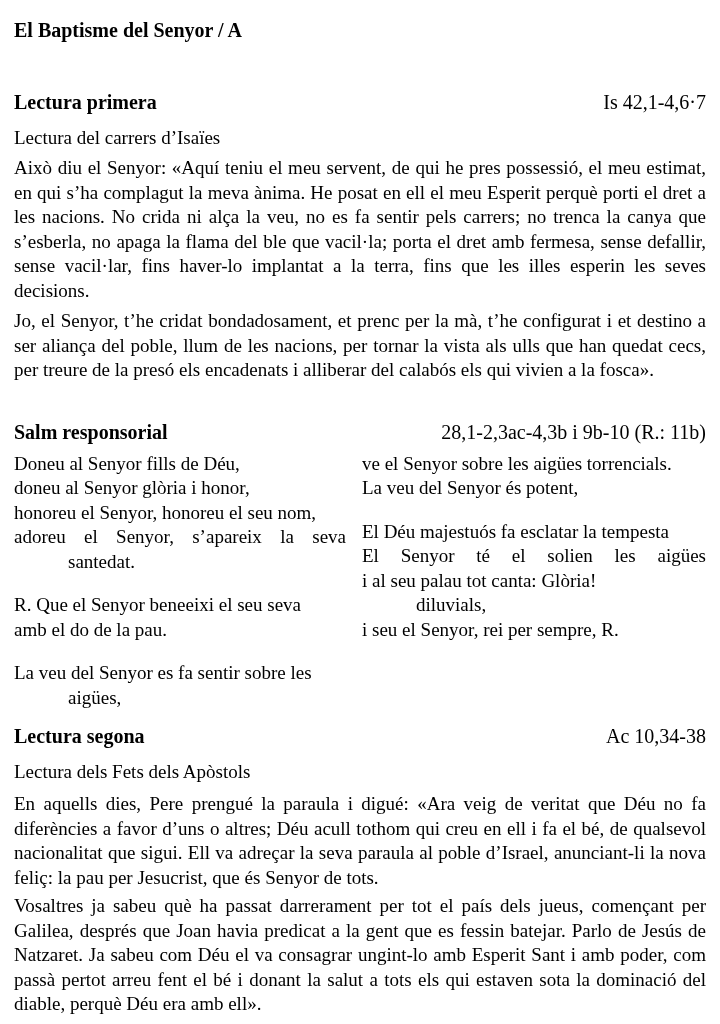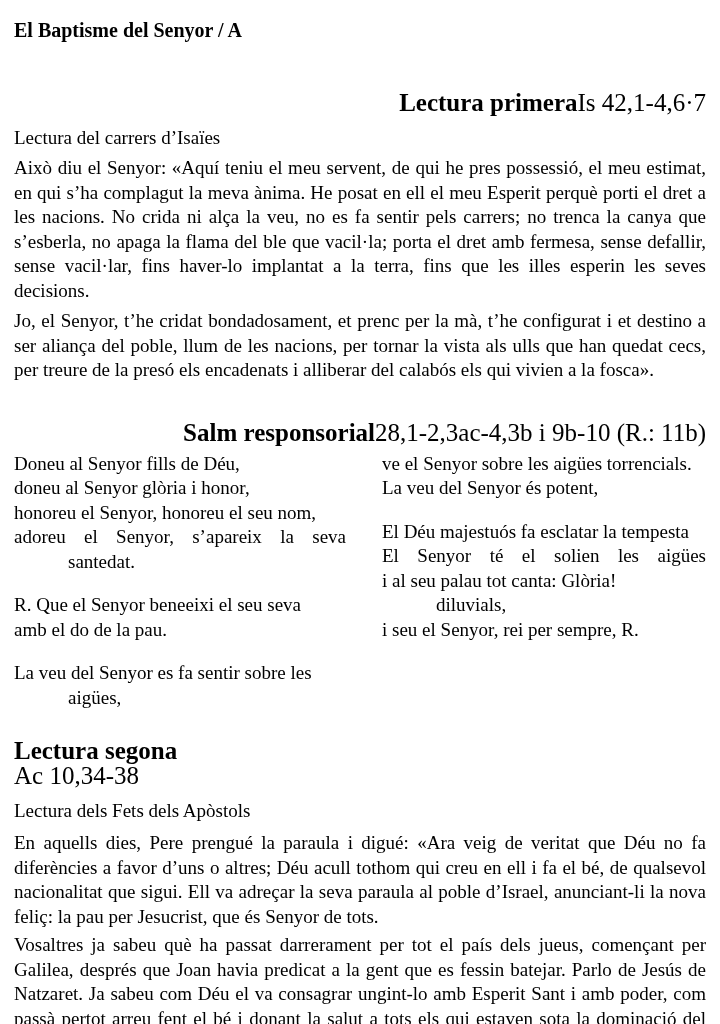--- a/index.html
+++ b/index.html
@@ -13,23 +13,23 @@
 
   .doc-title {
     text-align: left;
     font-weight: bold;
     font-size: 20px;
     line-height: 25px;
   }
 
   .section-head {
     display: flex;
-    justify-content: flex-end;
+    justify-content: space-between;
     align-items: baseline;
-    font-size: 25px;
+    font-size: 20px;
     line-height: 25px;
   }
   .section-head .head-label { font-weight: bold; }
   .section-head .head-ref { font-weight: normal; }
 
   .source-line {
     font-size: 19px;
     line-height: 25px;
     margin-top: 10px;
   }
@@ -38,27 +38,27 @@
     font-size: 19px;
     line-height: 24.5px;
     text-align: justify;
   }
 
   .mt-head1 { margin-top: 47px; }
   .mt-par1  { margin-top: 6px; }
   .mt-par2  { margin-top: 6px; }
   .mt-salm  { margin-top: 37px; }
   .mt-cols  { margin-top: 7px; }
-  .mt-head2 { margin-top: 28px; flex-direction: column; }
+  .mt-head2 { margin-top: 14px; }
   .mt-par3  { margin-top: 8px; }
   .mt-par4  { margin-top: 4px; }
 
   .psalm-columns {
     display: flex;
-    gap: 36px;
+    gap: 16px;
   }
   .psalm-col { font-size: 19px; line-height: 24.5px; }
   .psalm-col.left  { width: 332px; flex: 0 0 auto; }
   .psalm-col.right { flex: 1 1 auto; }
 
   .psalm-line { white-space: normal; }
   .psalm-line.indent { padding-left: 54px; }
   .psalm-line.stretch { text-align: justify; text-align-last: justify; }
   .stanza-gap { margin-top: 19px; }
 </style>

